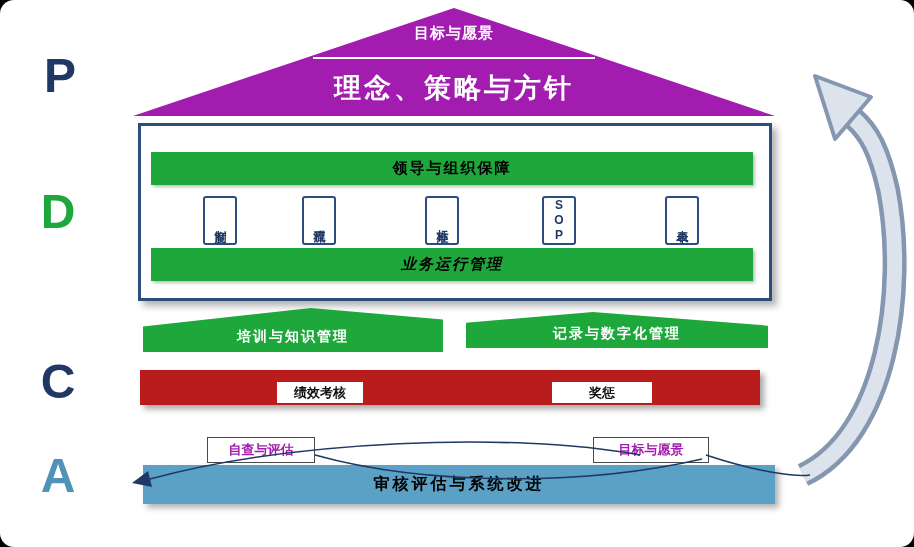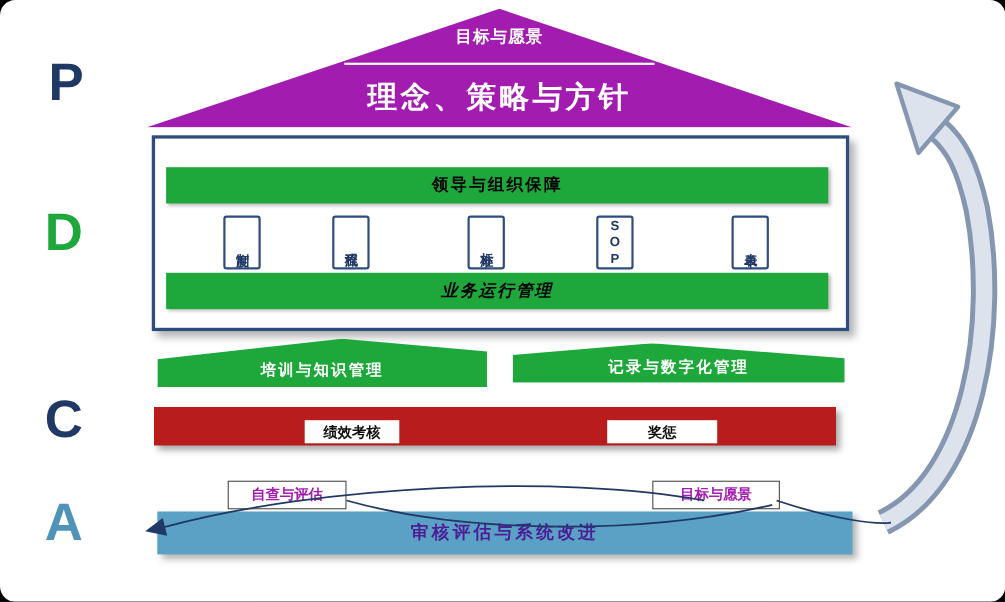--- a/index.html
+++ b/index.html
@@ -53,21 +53,21 @@
         justify-content:center;color:#fff;font-size:17px;font-weight:bold;letter-spacing:3px;}
   .white-chip{background:#fff;color:#111;font-size:13px;font-weight:bold;
         display:flex;align-items:center;justify-content:center;}
   .chip-perf{left:137px;top:12px;width:86px;height:21px;}
   .chip-reward{left:388px;top:12px;width:100px;height:21px;margin-left:24px;}
   
   .label-box{background:#fff;border:1px solid #4a4a4a;color:#a21caf;font-size:13px;
         font-weight:bold;display:flex;align-items:center;justify-content:center;z-index:3;}
   .box-selfcheck{left:207px;top:437px;width:106px;height:24px;}
   .box-improve{left:593px;top:437px;width:114px;height:24px;}
-  .act-bar{left:143px;top:465px;width:632px;height:39px;background:#5ba1c6;color:#4c1d95;
+  .act-bar{left:143px;top:465px;width:632px;height:39px;background:#5ba1c6;color:#000000;
         font-size:16px;font-weight:bold;letter-spacing:3px;
         display:flex;align-items:center;justify-content:center;
         box-shadow:4px 4px 6px rgba(0,0,0,0.30);z-index:2;}
   .arcs-svg{left:110px;top:425px;width:700px;height:95px;z-index:4;pointer-events:none;}
   .big-arrow-svg{left:795px;top:50px;width:115px;height:440px;}
 </style>
 </head>
 <body>
 
 <div class="canvas">

